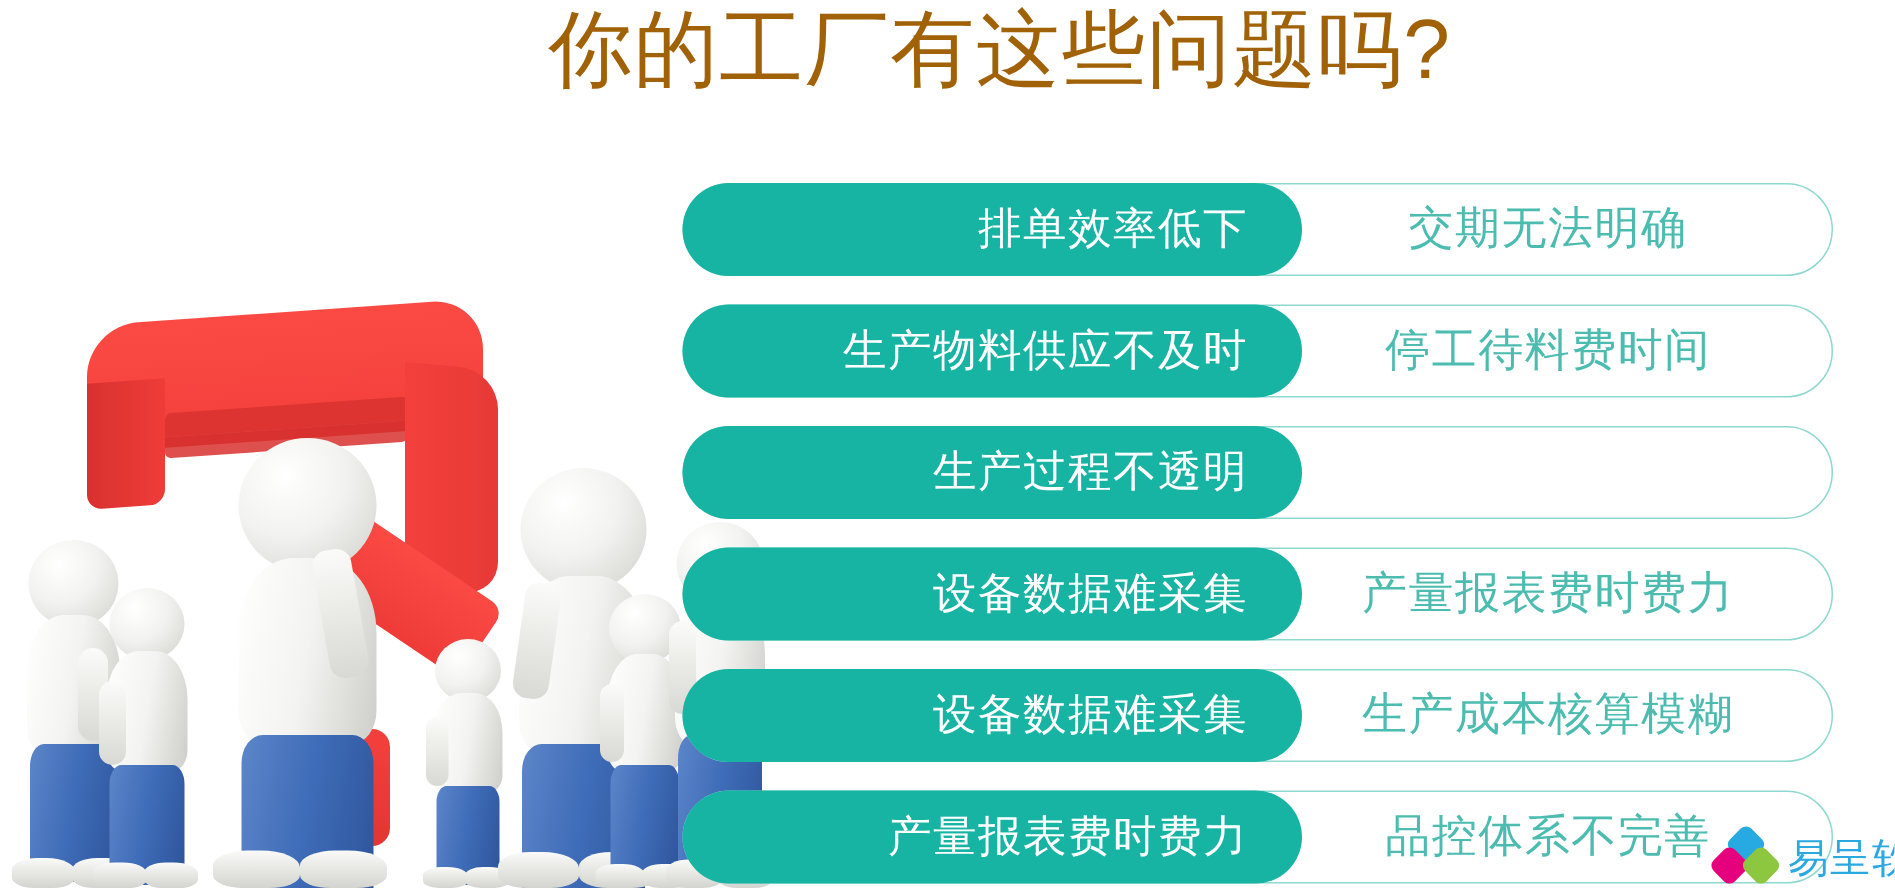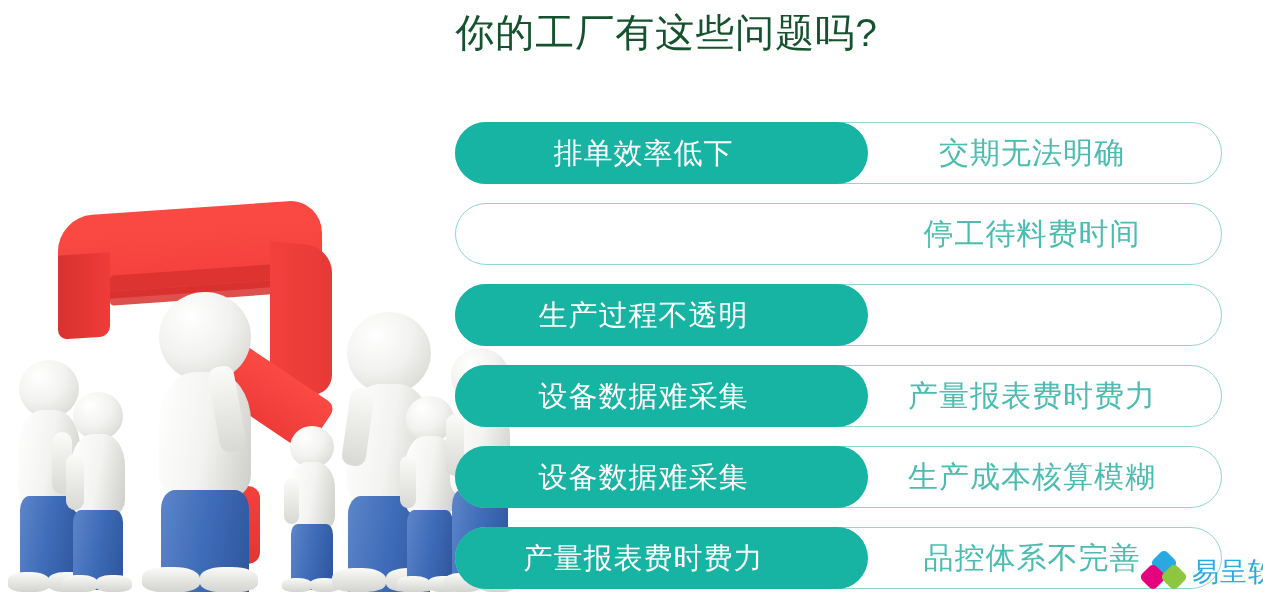--- a/index.html
+++ b/index.html
@@ -8,22 +8,22 @@
     background:#ffffff;
     font-family:"Liberation Sans","DejaVu Sans",sans-serif;
     overflow:hidden;position:relative;
   }
   #stage{position:absolute;left:0;top:0;width:1263px;height:592px;overflow:hidden;background:#fff;}
 
   
   #page-title{
     position:absolute;left:0;top:8px;width:1263px;
     text-align:center;
-    color:#14532d;
-    font-size:39px;
+    color:#a16207;
+    font-size:56px;
     line-height:50px;
     letter-spacing:1px;
     white-space:nowrap;
     padding-left:70px;
     box-sizing:border-box;
   }
 
   
   #illustration{position:absolute;left:0;top:170px;width:512px;height:422px;}
 
@@ -108,21 +108,21 @@
     background:#ffffff;
     border:1.4px solid #8fd8d0;
     border-radius:31px;
     box-sizing:border-box;
   }
   .row-left{
     position:absolute;left:0;top:0;width:413px;height:62px;
     background:#17b3a3;
     border-radius:31px;
     box-sizing:border-box;
-    display:flex;align-items:center;justify-content:center;
+    display:flex;align-items:center;justify-content:flex-end;
     padding-right:36px;
   }
   .row-left-text{
     color:#ffffff;font-size:29px;line-height:30px;letter-spacing:1px;white-space:nowrap;
   }
   .row-right{
     position:absolute;left:413px;top:0;width:354px;height:62px;
     display:flex;align-items:center;justify-content:center;
     box-sizing:border-box;padding-left:8px;padding-right:34px;
   }
@@ -238,20 +238,23 @@
       <div class="row-left">
         <span class="row-left-text">排单效率低下</span>
       </div>
     </div>
 
     <div class="row" style="top:203px;">
       <div class="row-outer"></div>
       <div class="row-right">
         <span class="row-right-text">停工待料费时间</span>
       </div>
+      <div class="row-left">
+        <span class="row-left-text">生产物料供应不及时</span>
+      </div>
     </div>
 
     <div class="row" style="top:284px;">
       <div class="row-outer"></div>
       <div class="row-left">
         <span class="row-left-text">生产过程不透明</span>
       </div>
     </div>
 
     <div class="row" style="top:365px;">

